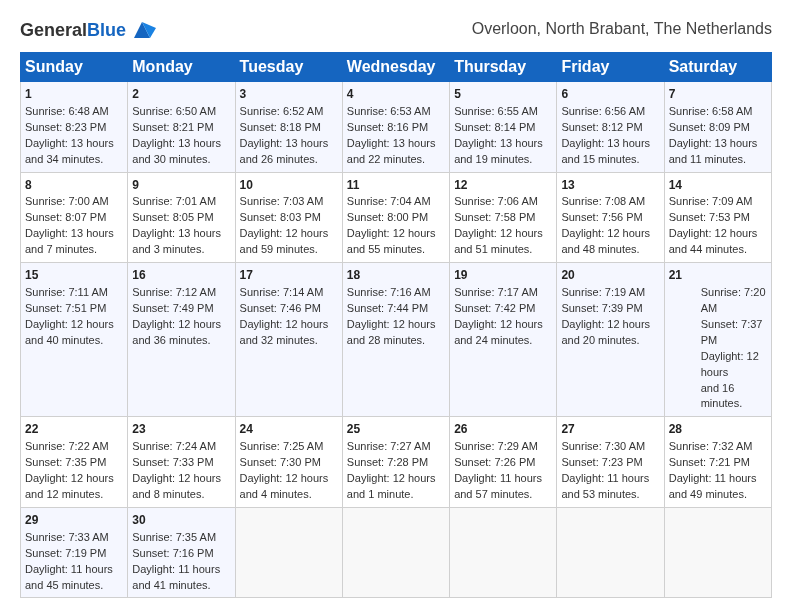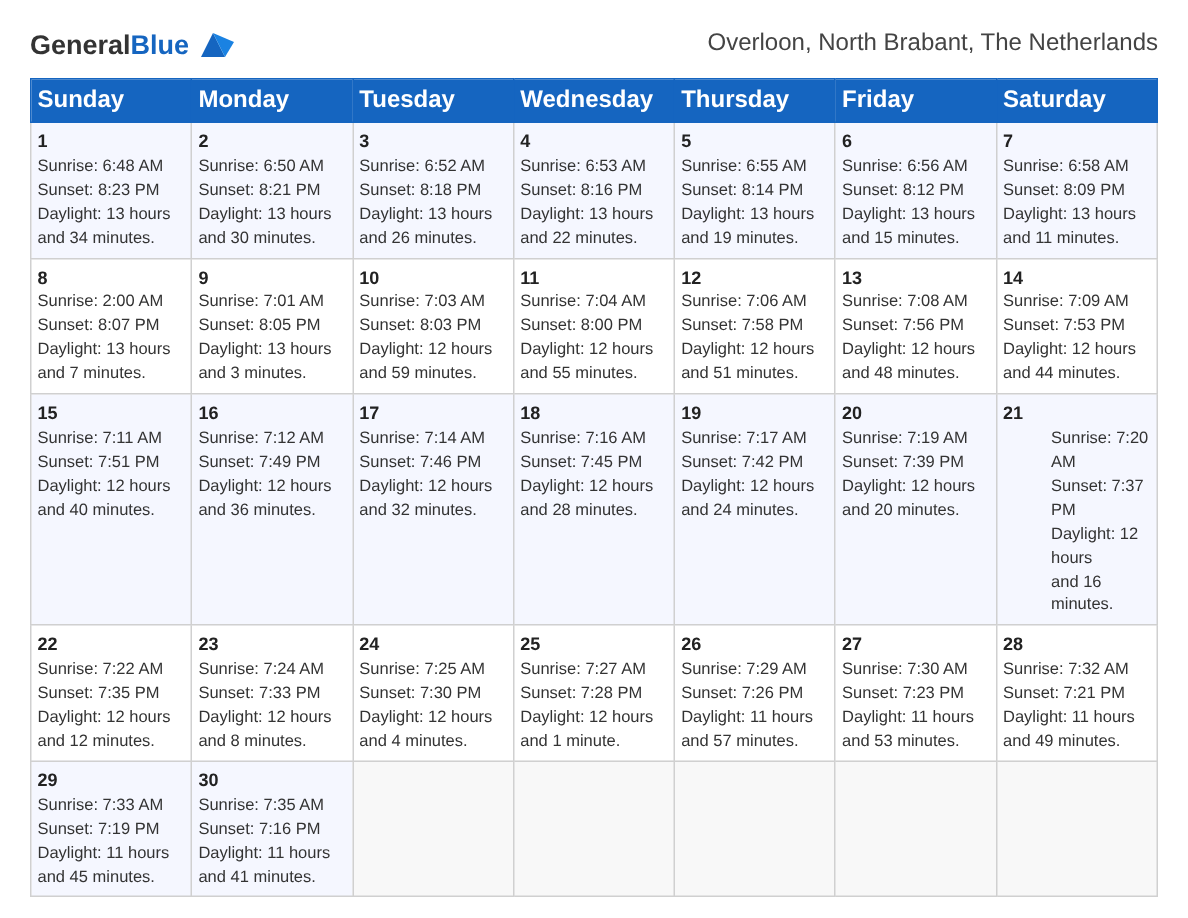--- a/index.html
+++ b/index.html
@@ -170,21 +170,21 @@
             <span class="day-num">7</span>
             <div class="day-info" style="white-space: pre-line;">Sunrise: 6:58 AM
 Sunset: 8:09 PM
 Daylight: 13 hours
 and 11 minutes.</div>
           </td>
         </tr>
         <tr>
           <td>
             <span class="day-num">8</span>
-            <div class="day-info" style="white-space: pre-line;">Sunrise: 2:00 AM
+            <div class="day-info" style="white-space: pre-line;">Sunrise: 7:00 AM
 Sunset: 8:07 PM
 Daylight: 13 hours
 and 7 minutes.</div>
           </td>
           <td>
             <span class="day-num">9</span>
             <div class="day-info" style="white-space: pre-line;">Sunrise: 7:01 AM
 Sunset: 8:05 PM
 Daylight: 13 hours
 and 3 minutes.</div>
@@ -243,21 +243,21 @@
           <td>
             <span class="day-num">17</span>
             <div class="day-info" style="white-space: pre-line;">Sunrise: 7:14 AM
 Sunset: 7:46 PM
 Daylight: 12 hours
 and 32 minutes.</div>
           </td>
           <td>
             <span class="day-num">18</span>
             <div class="day-info" style="white-space: pre-line;">Sunrise: 7:16 AM
-Sunset: 7:45 PM
+Sunset: 7:44 PM
 Daylight: 12 hours
 and 28 minutes.</div>
           </td>
           <td>
             <span class="day-num">19</span>
             <div class="day-info" style="white-space: pre-line;">Sunrise: 7:17 AM
 Sunset: 7:42 PM
 Daylight: 12 hours
 and 24 minutes.</div>
           </td>

